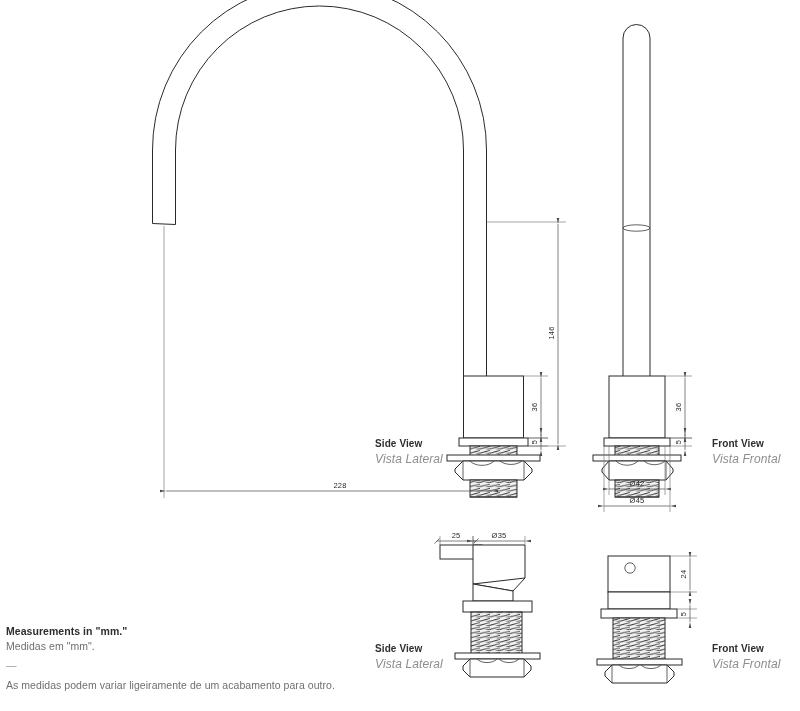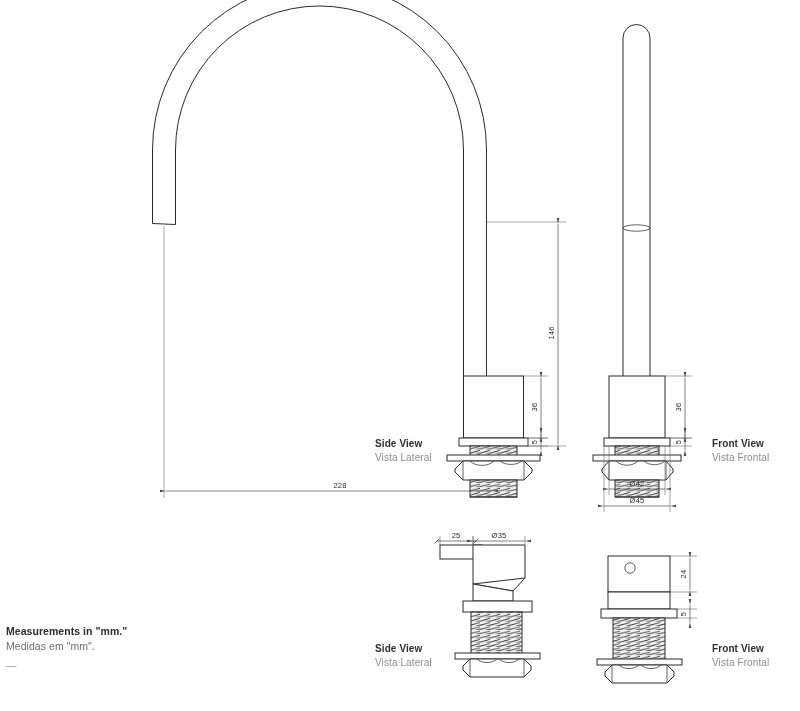--- a/index.html
+++ b/index.html
@@ -75,24 +75,25 @@
   }
   .caption-en {
     font-family: "Liberation Sans", sans-serif;
     font-size: 10px;
     font-weight: bold;
     color: #2e2e2e;
     letter-spacing: 0.1px;
   }
   .caption-pt {
     font-family: "Liberation Sans", sans-serif;
-    font-size: 10px;
+    font-size: 12px;
     font-weight: normal;
     color: #8d8d8f;
     letter-spacing: 0.1px;
+    font-style: italic;
   }
   
   #footer-notes {
     position: absolute;
     left: 6px;
     top: 624px;
     width: 420px;
   }
   .note-en {
     font-family: "Liberation Sans", sans-serif;
@@ -358,16 +359,17 @@
     <div class="caption-pt">Vista Frontal</div>
   </div>
 
   <div id="footer-notes">
     <div class="note-block">
       <div class="note-en">Measurements in "mm."</div>
       <div class="note-pt">Medidas em "mm".</div>
     </div>
     <div class="note-sep">—</div>
     <div class="note-block">
+      <div class="note-pt">As medidas podem variar ligeiramente de um acabamento para outro.</div>
     </div>
   </div>
 
 </div>
 
 </body></html>

